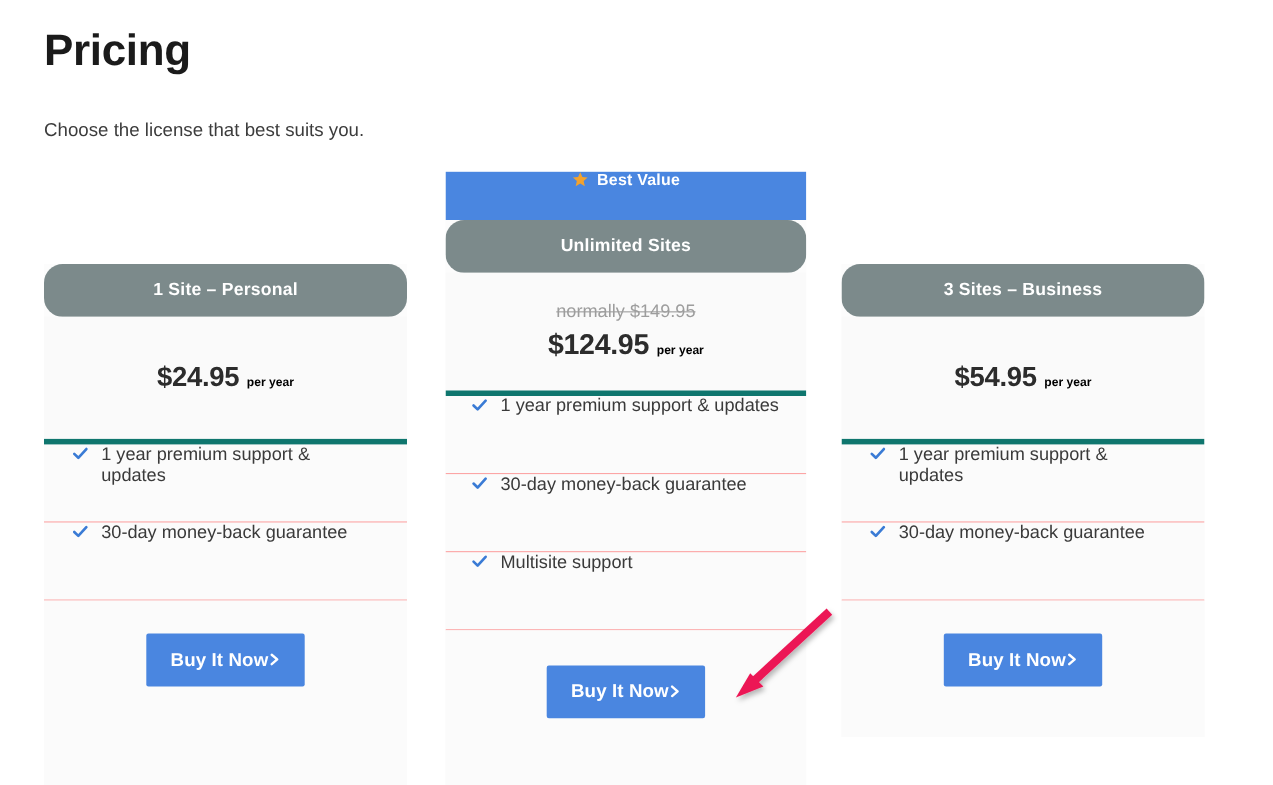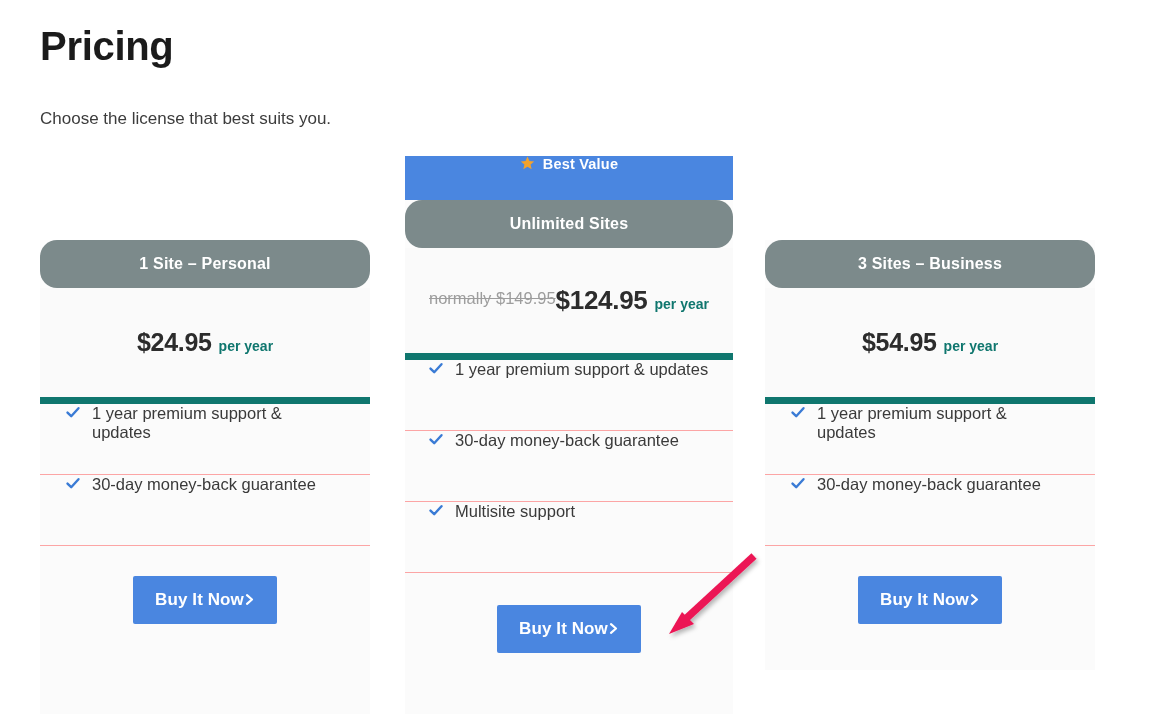--- a/index.html
+++ b/index.html
@@ -85,24 +85,24 @@
     font-size: 16px;
     font-weight: 700;
     letter-spacing: 0.2px;
     border-radius: 17px;
   }
 
   .price-block {
     height: 116px;
     background: #fafafa;
     display: flex;
-    flex-direction: row;
+    flex-direction: column;
     align-items: center;
     justify-content: center;
-    border-bottom: 7px solid #0f766e;
+    border-bottom: 5px solid #0f766e;
     position: relative;
   }
 
   .price-block.has-strike { height: 112px; }
 
   .price-strike {
     font-size: 16.5px;
     color: #9d9d9d;
     text-decoration: line-through;
     font-weight: 400;
@@ -119,23 +119,23 @@
   .price-amount {
     font-size: 25px;
     font-weight: 700;
     color: #2c2c2c;
     letter-spacing: -0.3px;
   }
 
   .price-middle .price-amount { font-size: 26px; }
 
   .price-period {
-    font-size: 14px;
+    font-size: 11px;
     font-weight: 600;
-    color: #0f766e;
+    color: #000000;
   }
 
   .feature-list { background: #fbfbfb; }
 
   .feature-row {
     display: flex;
     align-items: flex-start;
     gap: 11px;
     padding: 0 25px;
     height: 71px;

